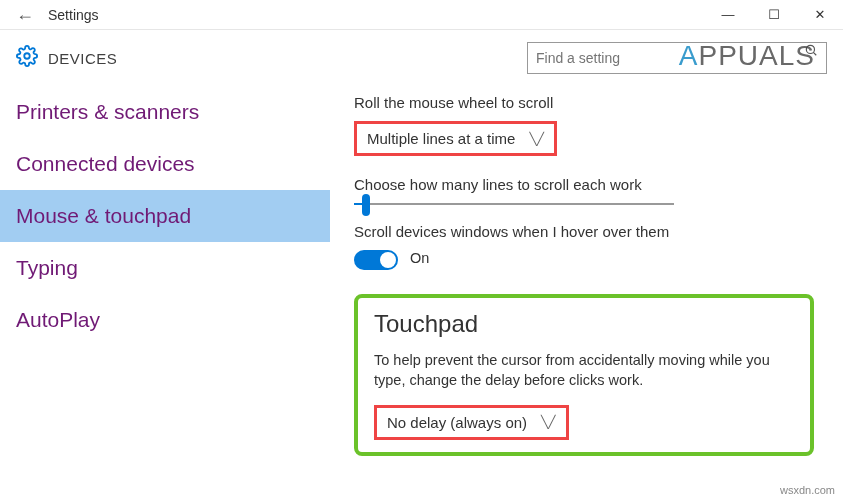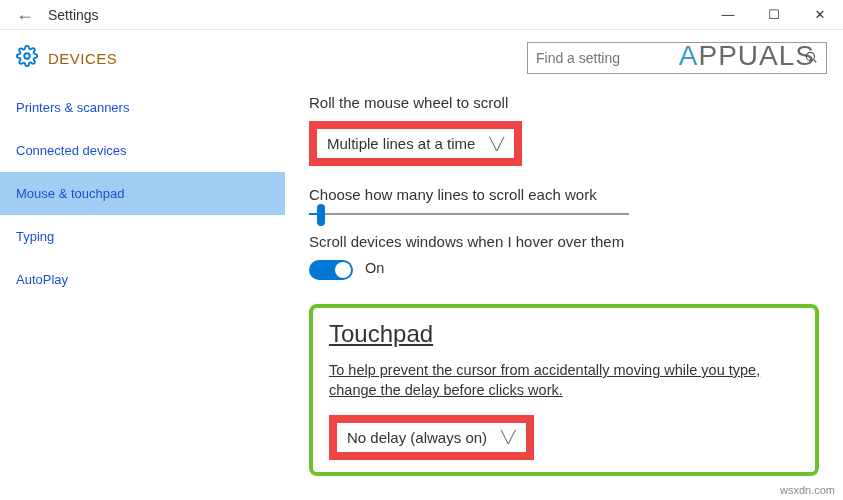--- a/index.html
+++ b/index.html
@@ -6,45 +6,45 @@
     body { width: 843px; height: 500px; background: #fff; overflow: hidden; position: relative; }
 
     .titlebar { display: flex; align-items: center; height: 30px; border-bottom: 1px solid #e6e6e6; }
     .titlebar .back { width: 40px; text-align: center; font-size: 18px; color: #555; padding-left:10px; }
     .titlebar .title { font-size: 14px; color: #333; padding-left: 8px; }
     .titlebar .winbtns { margin-left: auto; display: flex; }
     .titlebar .winbtns div { width: 46px; height: 30px; display:flex; align-items:center; justify-content:center; font-size:13px; color:#333; }
 
     .header { display: flex; align-items: center; padding: 12px 16px 12px 12px; }
     .header .gear { color: #0078d7; margin-right: 10px; margin-left:4px; }
-    .header .section-label { font-size: 15px; letter-spacing: 0.5px; color: #a16207; }
-    .header .search { margin-left: auto; width: 300px; height: 32px; border: 1px solid #999; display:flex; align-items:center; padding: 0 8px; background:#fff; position:relative; }
+    .header .section-label { font-size: 15px; letter-spacing: 0.5px; color: #404040; }
+    .header .search { margin-left: auto; width: 300px; height: 32px; border: 1px solid #999; display:flex; padding: 0 8px; background:#fff; position:relative; }
     .header .search input { border:none; outline:none; font-size:14px; width:100%; color:#666; }
     .header .search .sicon { font-size:14px; color:#555; text-align:right; width:24px;}
 
     .body { display: flex; height: calc(500px - 30px - 56px); }
     .sidebar { width: 330px; }
-    .sidebar .item { padding: 14px 16px; font-size: 13px; color: #1d4ed8; }
+    .sidebar .item { padding: 14px 16px; font-size: 21px; color: #701a75; }
     .sidebar .item.selected { background: #a2cdf2; }
 
     .content { flex: 1; padding: 8px 24px 0 24px; font-size: 14.5px; color: #333; }
     .content .label { margin-bottom: 10px; font-size: 15px; }
-    .content .dropdown { display:inline-flex; align-items:center; border: 8px solid #ef4444; padding: 6px 10px; font-size: 15px; color:#333; }
+    .content .dropdown { display:inline-flex; align-items:center; border: 3px solid #ef4444; padding: 6px 10px; font-size: 15px; color:#333; }
     .content .dropdown .chev { margin-left: 14px; font-size: 12px; color:#666; }
 
     .slider { display:flex; align-items:center; margin-bottom: 18px; }
     .slider .track { width: 320px; height: 2px; background: #999; position:relative; }
     .slider .fill { position:absolute; left:0; top:0; height:2px; width: 12px; background:#0078d7; }
     .slider .thumb { position:absolute; left:8px; top:-9px; width:8px; height:22px; background:#0078d7; border-radius:4px; }
 
     .toggle-row { display:flex; align-items:flex-start; gap:12px; margin-top:8px; }
     .toggle { width:44px; height:20px; background:#0078d7; border-radius:10px; position:relative; }
     .toggle .knob { position:absolute; right:2px; top:2px; width:16px; height:16px; background:#fff; border-radius:50%; }
 
-    .touchpad-box { border: 4px solid #6bc22a; border-radius: 8px; padding: 12px 16px; margin-top: 24px; width: 510px; text-decoration: underline; }
+    .touchpad-box { border: 4px solid #6bc22a; border-radius: 8px; padding: 12px 16px; margin-top: 24px; width: 460px; }
     .touchpad-box h2 { font-weight: 400; font-size: 24px; margin-bottom: 12px; }
     .touchpad-box p { font-size: 14.5px; line-height: 1.4; margin-bottom: 14px; }
 
     .watermark { position:absolute; right:28px; top:40px; font-size:28px; font-weight:400; color:#444; letter-spacing:1px; pointer-events:none; opacity:0.8; }
     .watermark .blue { color:#0a84c1; }
     .wsx { position:absolute; right:8px; bottom:4px; font-size:11px; color:#888;text-align:center; }
 
     .gear svg { width:22px; height:22px; }
     .spacer20 { height:20px;}
   </style>

